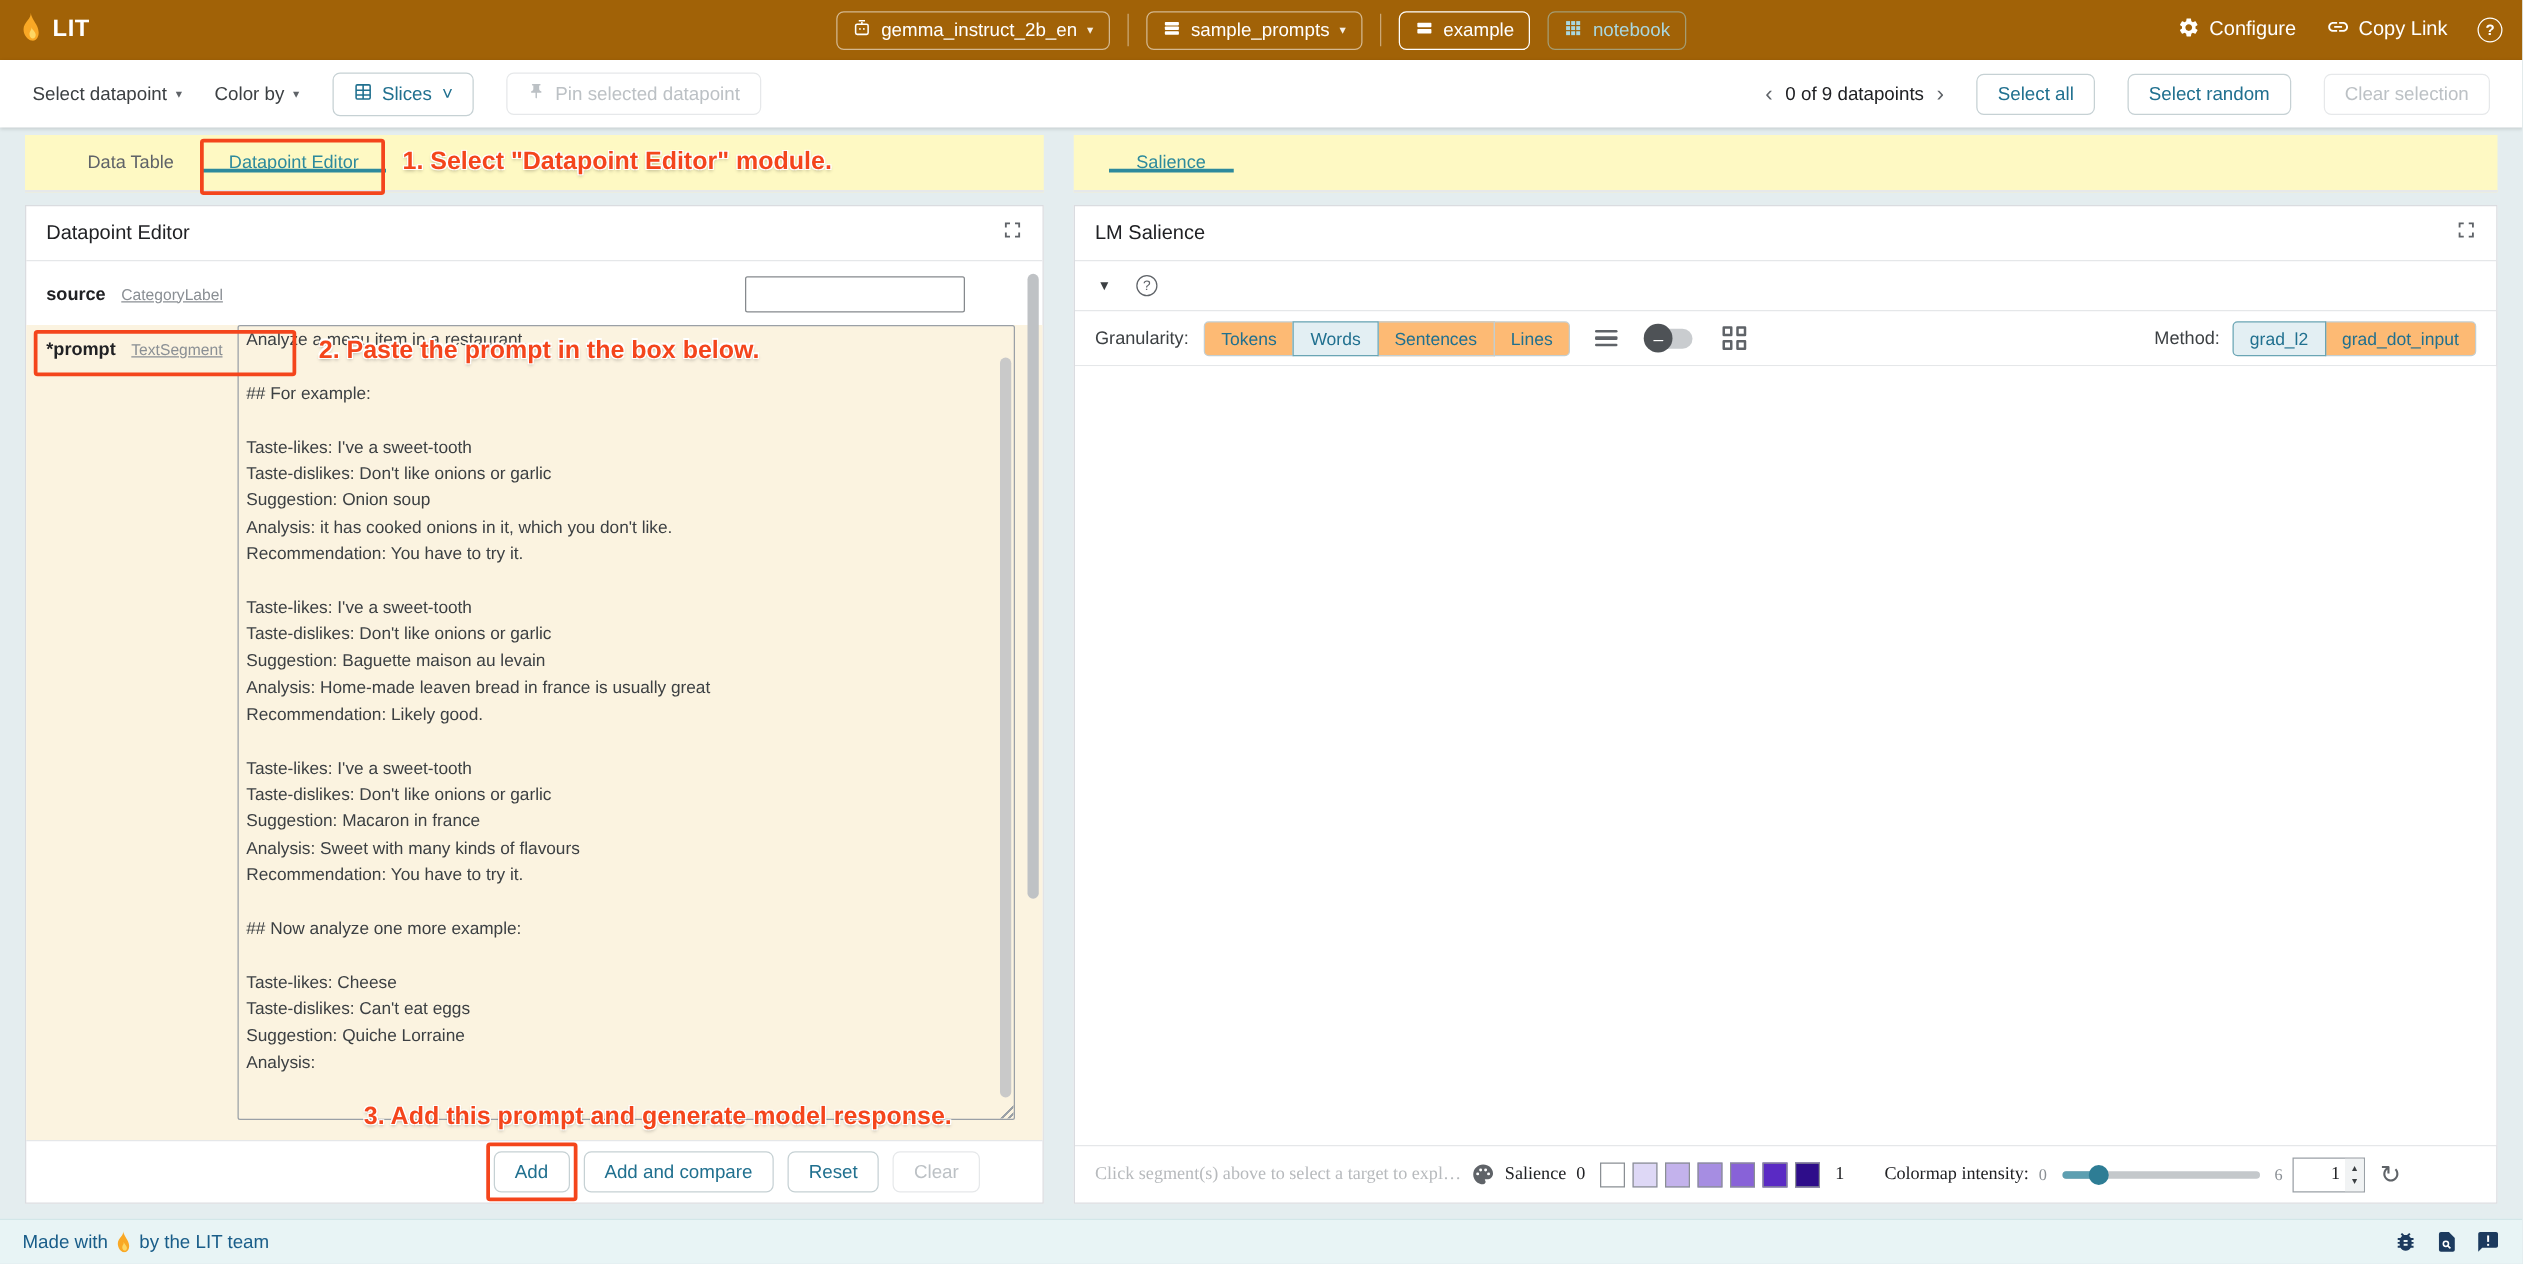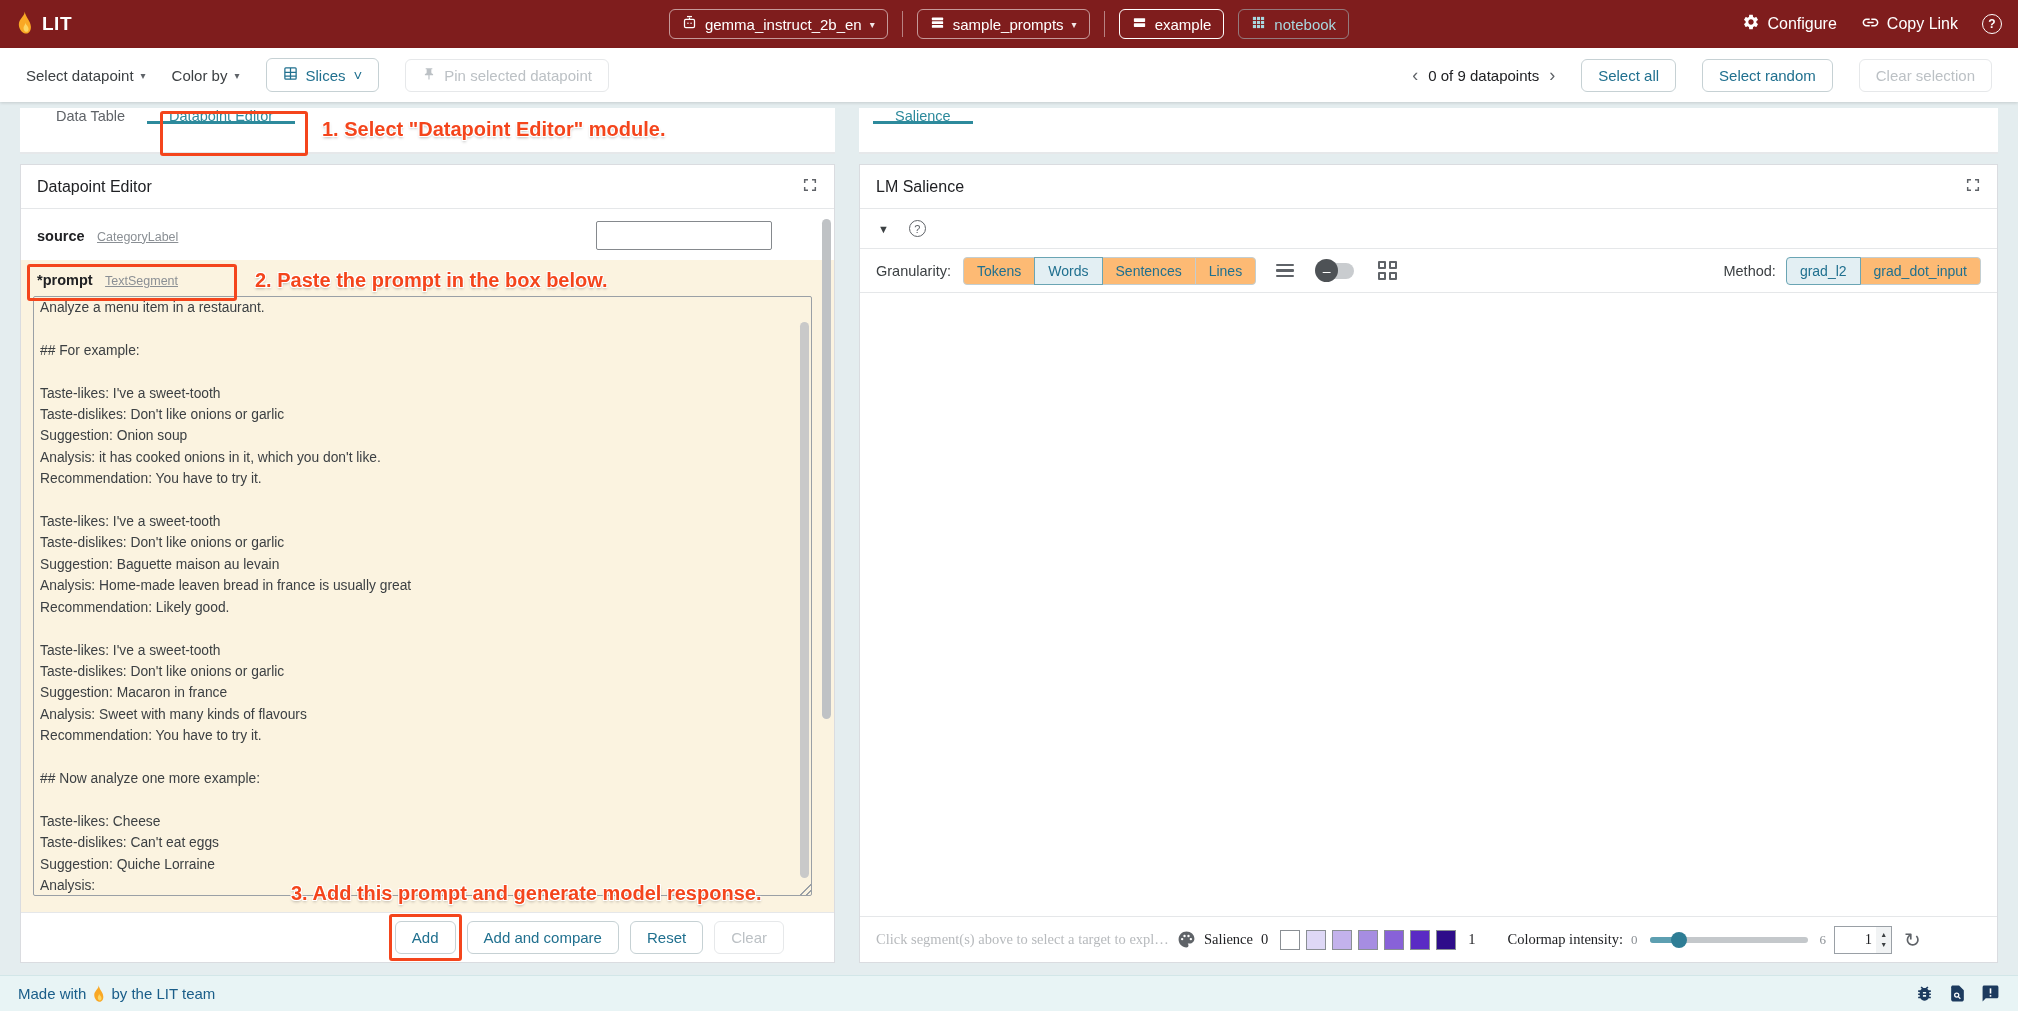--- a/index.html
+++ b/index.html
@@ -1,20 +1,20 @@
 <!DOCTYPE html>
 <html><head>
 <meta charset="utf-8">
 <style>
   * { box-sizing: border-box; margin: 0; padding: 0; }
   body { margin:0; background:#e4edef; font-family:"Liberation Sans", sans-serif; }
   .app { width:2018px; height:1011px; display:flex; flex-direction:column; overflow:hidden; background:#e4edef; }
 
   
-  .topbar { height:48px; background:#7f1d1d; display:flex; align-items:center; padding:0 16px; color:#fff; flex-shrink:0; }
+  .topbar { height:48px; background:#a16207; display:flex; align-items:center; padding:0 16px; color:#fff; flex-shrink:0; }
   .topbar-left { display:flex; align-items:center; gap:9px; width:420px; }
   .logo-text { font-size:19px; font-weight:bold; letter-spacing:.5px; }
   .topbar-center { flex:1; display:flex; align-items:center; justify-content:center; gap:14px; }
   .chip { display:flex; align-items:center; gap:8px; border:1px solid rgba(255,255,255,.55); border-radius:6px; padding:5px 12px; font-size:15px; cursor:pointer; white-space:nowrap; }
   .chip .caret { font-size:10px; opacity:.9; }
   .chip.secondary { color:#a9d7de; border-color:rgba(169,215,222,.5); }
   .chip.selected { border-color:#ffffff; }
   .vdiv { width:1px; height:26px; background:rgba(255,255,255,.45); }
   .topbar-right { width:420px; display:flex; align-items:center; justify-content:flex-end; gap:24px; font-size:16px; }
   .topbar-action { display:flex; align-items:center; gap:7px; cursor:pointer; white-space:nowrap; }
@@ -28,38 +28,38 @@
   .btn.disabled { color:#bcc1c5; border-color:#e6e8ea; cursor:default; }
   .toolbar-spacer { flex:1; }
   .pagination { font-size:15px; color:#202124; display:flex; gap:10px; align-items:center; }
   .pg-arrow { color:#5f6368; font-size:18px; cursor:pointer; }
 
   
   .main { flex:1; display:flex; padding:6px 20px 12px 20px; gap:24px; min-height:0; }
   .col-left { width:815px; display:flex; flex-direction:column; flex-shrink:0; }
   .col-right { flex:1; display:flex; flex-direction:column; min-width:0; }
 
-  .tabstrip { height:46px; background:#ffffff; border-bottom:2px solid #e6e8ea; display:flex; align-items:flex-start; position:relative; flex-shrink:0; padding-left:14px; overflow:visible; }
+  .tabstrip { height:46px; background:#fef9c3; border-bottom:2px solid #e6e8ea; display:flex; align-items:center; position:relative; flex-shrink:0; padding-left:28px; overflow:visible; }
   .tab { padding:0 22px; display:flex; align-items:center; font-size:14.5px; color:#5f6368; cursor:pointer; }
   .tab.active { color:#2d8a9c; box-shadow:inset 0 -3px 0 #2d8a9c; }
 
   .red-box { position:absolute; border:3px solid #f4451c; border-radius:3px; z-index:6; pointer-events:none; }
   .annotation { position:absolute; color:#f4451c; font-weight:bold; font-size:20px; white-space:nowrap; z-index:7;
     text-shadow:-1px -1px 0 #fff, 1px -1px 0 #fff, -1px 1px 0 #fff, 1px 1px 0 #fff, 0 2px 3px rgba(0,0,0,.28); }
 
   .card { margin-top:10px; flex:1; background:#fff; border:1px solid #dadce0; display:flex; flex-direction:column; min-height:0; position:relative; }
   .card-header { height:44px; border-bottom:1px solid #e5e7e9; display:flex; align-items:center; justify-content:space-between; padding:0 16px; font-size:16px; color:#202124; flex-shrink:0; }
 
   
   .dp-body { flex:1; display:flex; flex-direction:column; min-height:0; }
   .src-row { display:flex; align-items:center; justify-content:space-between; padding:12px 62px 10px 16px; }
   .field-name { font-weight:bold; font-size:14.5px; color:#202124; }
   .field-type { font-size:12.5px; color:#8a8f94; margin-left:8px;text-decoration:underline; }
   .src-input { width:176px; height:29px; border:1.5px solid #85898d; border-radius:2px; background:#fff; font-family:inherit; font-size:14px; padding:0 6px; outline:none; }
-  .prompt-block { flex:1; background:#fbf3e0; display:flex; flex-direction:column; min-height:0; position:relative; }
+  .prompt-block { flex:1; background:#fbf3e0; display:flex; flex-direction:row; min-height:0; position:relative; }
   .prompt-label-row { position:relative; padding:11px 0 7px 16px; flex-shrink:0; }
   .ta-wrap { flex:1; margin:0 22px 16px 12px; position:relative; min-height:0; }
   textarea.prompt { width:100%; height:100%; background:transparent; border:1px solid #9aa0a6; border-radius:2px; resize:none;
     font-family:"Liberation Sans", sans-serif; font-size:13.8px; line-height:21.4px; color:#3c4043; padding:0 6px; outline:none; overflow:hidden; }
   .ta-scrollthumb { position:absolute; right:3px; top:26px; width:9px; height:calc(100% - 44px); background:#c9c9c9; border-radius:5px; }
   .ta-resize { position:absolute; right:1px; bottom:1px; width:13px; height:13px;
     background:repeating-linear-gradient(135deg, transparent 0 2.5px, #9aa0a6 2.5px 4px); clip-path:polygon(100% 0, 100% 100%, 0 100%); }
   .module-scrollthumb { position:absolute; right:3px; top:54px; width:9px; height:500px; background:#bfc2c5; border-radius:5px; z-index:3; }
   .dp-footer { height:50px; border-top:1px solid #e5e7e9; display:flex; align-items:center; justify-content:flex-end; gap:11px; padding-right:50px; flex-shrink:0; }
   .add-wrap { position:relative; }

